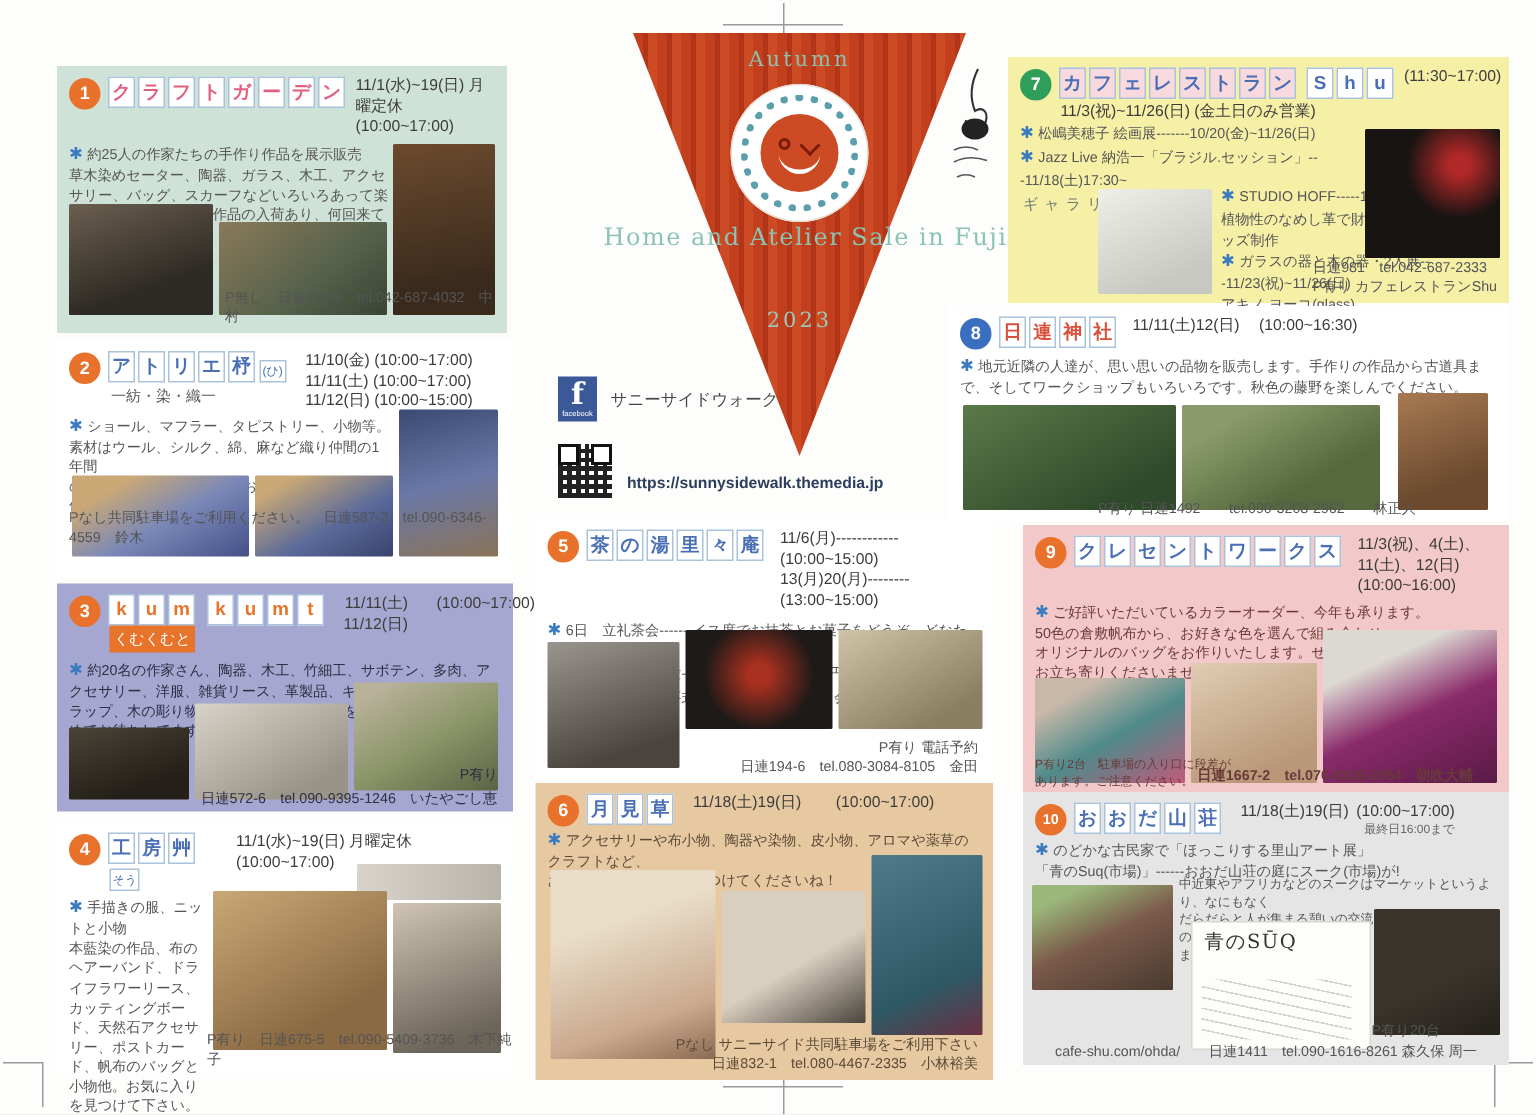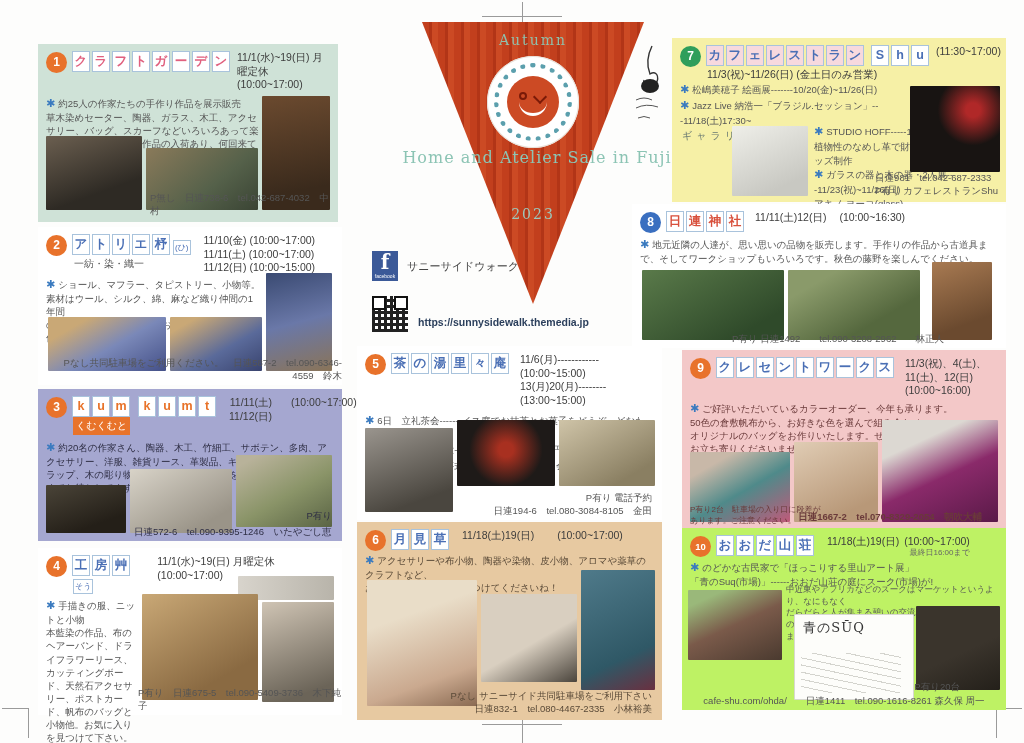--- a/index.html
+++ b/index.html
@@ -36,21 +36,21 @@
   #s1{left:38px;top:44px;width:300px;height:178px;background:#cfe2d7;}
   #s2{left:38px;top:227px;width:304px;height:158px;background:#fff;}
   #s3{left:38px;top:389px;width:304px;height:152px;background:#a5a7d0;}
   #s3 .desc{color:#2e2e44;}
   #s4{left:38px;top:548px;width:304px;height:167px;background:#fff;}
   #s5{left:357px;top:346px;width:305px;height:174px;background:#fff;}
   #s6{left:357px;top:522px;width:305px;height:198px;background:#e7c9a1;}
   #s7{left:672px;top:38px;width:334px;height:164px;background:#f6f0a6;}
   #s8{left:632px;top:204px;width:374px;height:144px;background:#fff;}
   #s9{left:682px;top:350px;width:324px;height:178px;background:#f3c8c8;}
-  #s10{left:682px;top:528px;width:324px;height:182px;background:#bef264;}
+  #s10{left:682px;top:528px;width:324px;height:182px;background:#e5e5e5;}
   
   #s1 .phA{left:8px;top:92px;width:96px;height:74px;background:linear-gradient(160deg,#6b5f50,#2e2a24 70%);}
   #s1 .phB{left:108px;top:104px;width:112px;height:62px;background:linear-gradient(140deg,#8a7a5a,#55614a 60%,#3a4434);}
   #s1 .phC{left:224px;top:52px;width:68px;height:114px;background:linear-gradient(170deg,#6b4a2f,#3a2a1c 80%);}
   #s2 .phA{left:10px;top:90px;width:118px;height:54px;background:linear-gradient(150deg,#c9a876 20%,#7a88b8 55%,#445088);}
   #s2 .phB{left:132px;top:90px;width:92px;height:54px;background:linear-gradient(150deg,#c9a876 15%,#5a6a9a 60%,#39436e);}
   #s2 .phC{left:228px;top:46px;width:66px;height:98px;background:linear-gradient(165deg,#3a4a72,#6a78a8 50%,#8a7458);}
   #s3 .phA{left:8px;top:96px;width:80px;height:48px;background:linear-gradient(160deg,#4a4438,#241f18 75%);}
   #s3 .phB{left:92px;top:80px;width:102px;height:64px;background:linear-gradient(150deg,#d8d3c8,#9a9488 80%);}
   #s3 .phC{left:198px;top:66px;width:96px;height:72px;background:linear-gradient(150deg,#b8b29a 10%,#8a9468 55%,#5a6444);}
@@ -181,21 +181,21 @@
 11/11(土) (10:00~17:00)
 11/12(日) (10:00~15:00)</div>
   </div>
   <div class="desc" style="width:215px;margin-top:2px;"><span class="ast"></span><span>ショール、マフラー、タピストリー、小物等。
 素材はウール、シルク、綿、麻など織り仲間の1年間
 の成果をご覧いただいて、お気に入りの
 作品を見つけてください。</span></div>
   <div class="ph phA"></div>
   <div class="ph phB"></div>
   <div class="ph phC"></div>
-  <div class="footer" style="left:8px;bottom:2px;text-align:right;">Pなし共同駐車場をご利用ください。　日連587-2　tel.090-6346-4559　鈴木</div>
+  <div class="footer" style="left:8px;bottom:20px;">Pなし共同駐車場をご利用ください。　日連587-2　tel.090-6346-4559　鈴木</div>
 </div>
 
 <div id="s3" class="panel">
   <div class="hdr">
     <div class="badge b-orange">3</div>
     <div>
       <span class="boxchars t-orange"><span class="bx">k</span><span class="bx">u</span><span class="bx">m</span><span class="gap"></span><span class="bx">k</span><span class="bx">u</span><span class="bx">m</span><span class="bx">t</span></span><span class="suffix badge-orange">くむくむと</span>
     </div>
     <div class="dates" style="margin-left:6px;text-align:right;">11/11(土)
 11/12(日)</div>

